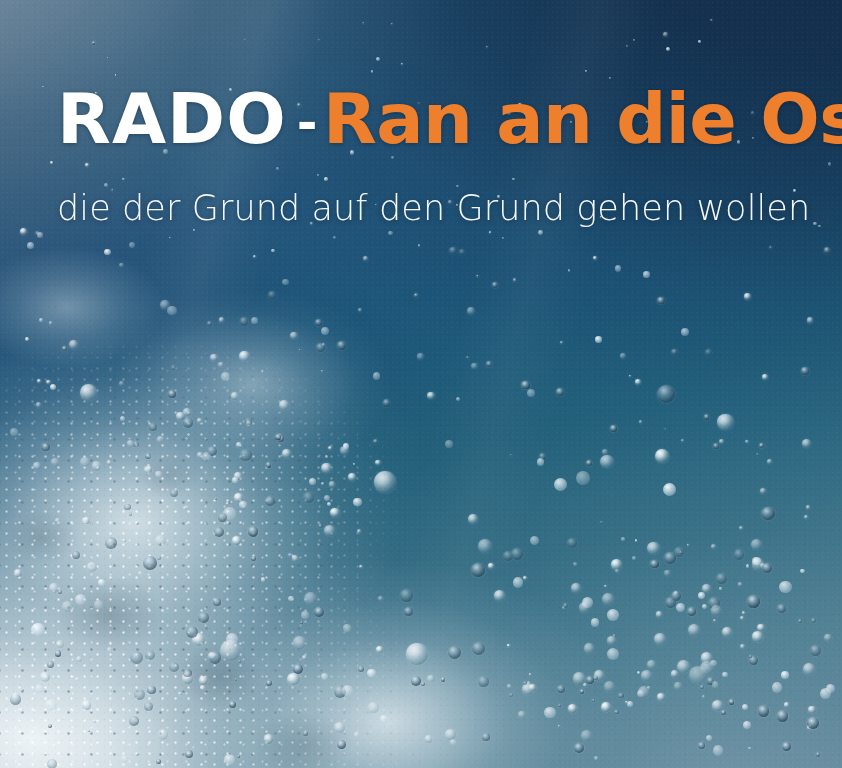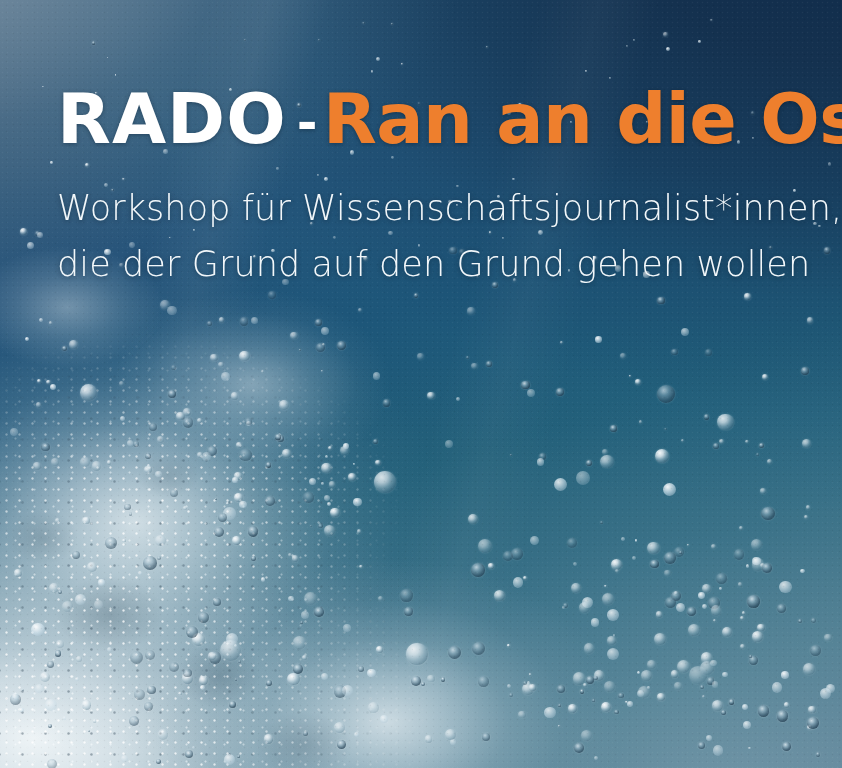--- a/index.html
+++ b/index.html
@@ -798,19 +798,18 @@
       <div class="bubble" style="left: 676.826px; top: 659.982px; width: 13.2199px; height: 13.2199px; opacity: 0.7;"></div>
     </div>
 
   <div class="bg-layer bg-noise"></div>
 
   <div class="text-block">
 
     <h1 class="headline"><span class="brand">RADO</span><span class="dash">-</span><span class="accent">Ran an die Ostsee</span></h1>
 
     <p class="subtitle">
-      <span class="line">Workshop für Wissenschaftsjournalist*innen,</span>
       <span class="line">die der Grund auf den Grund gehen wollen</span>
     </p>
 
   </div>
 
 </div>
 
 </body></html>

